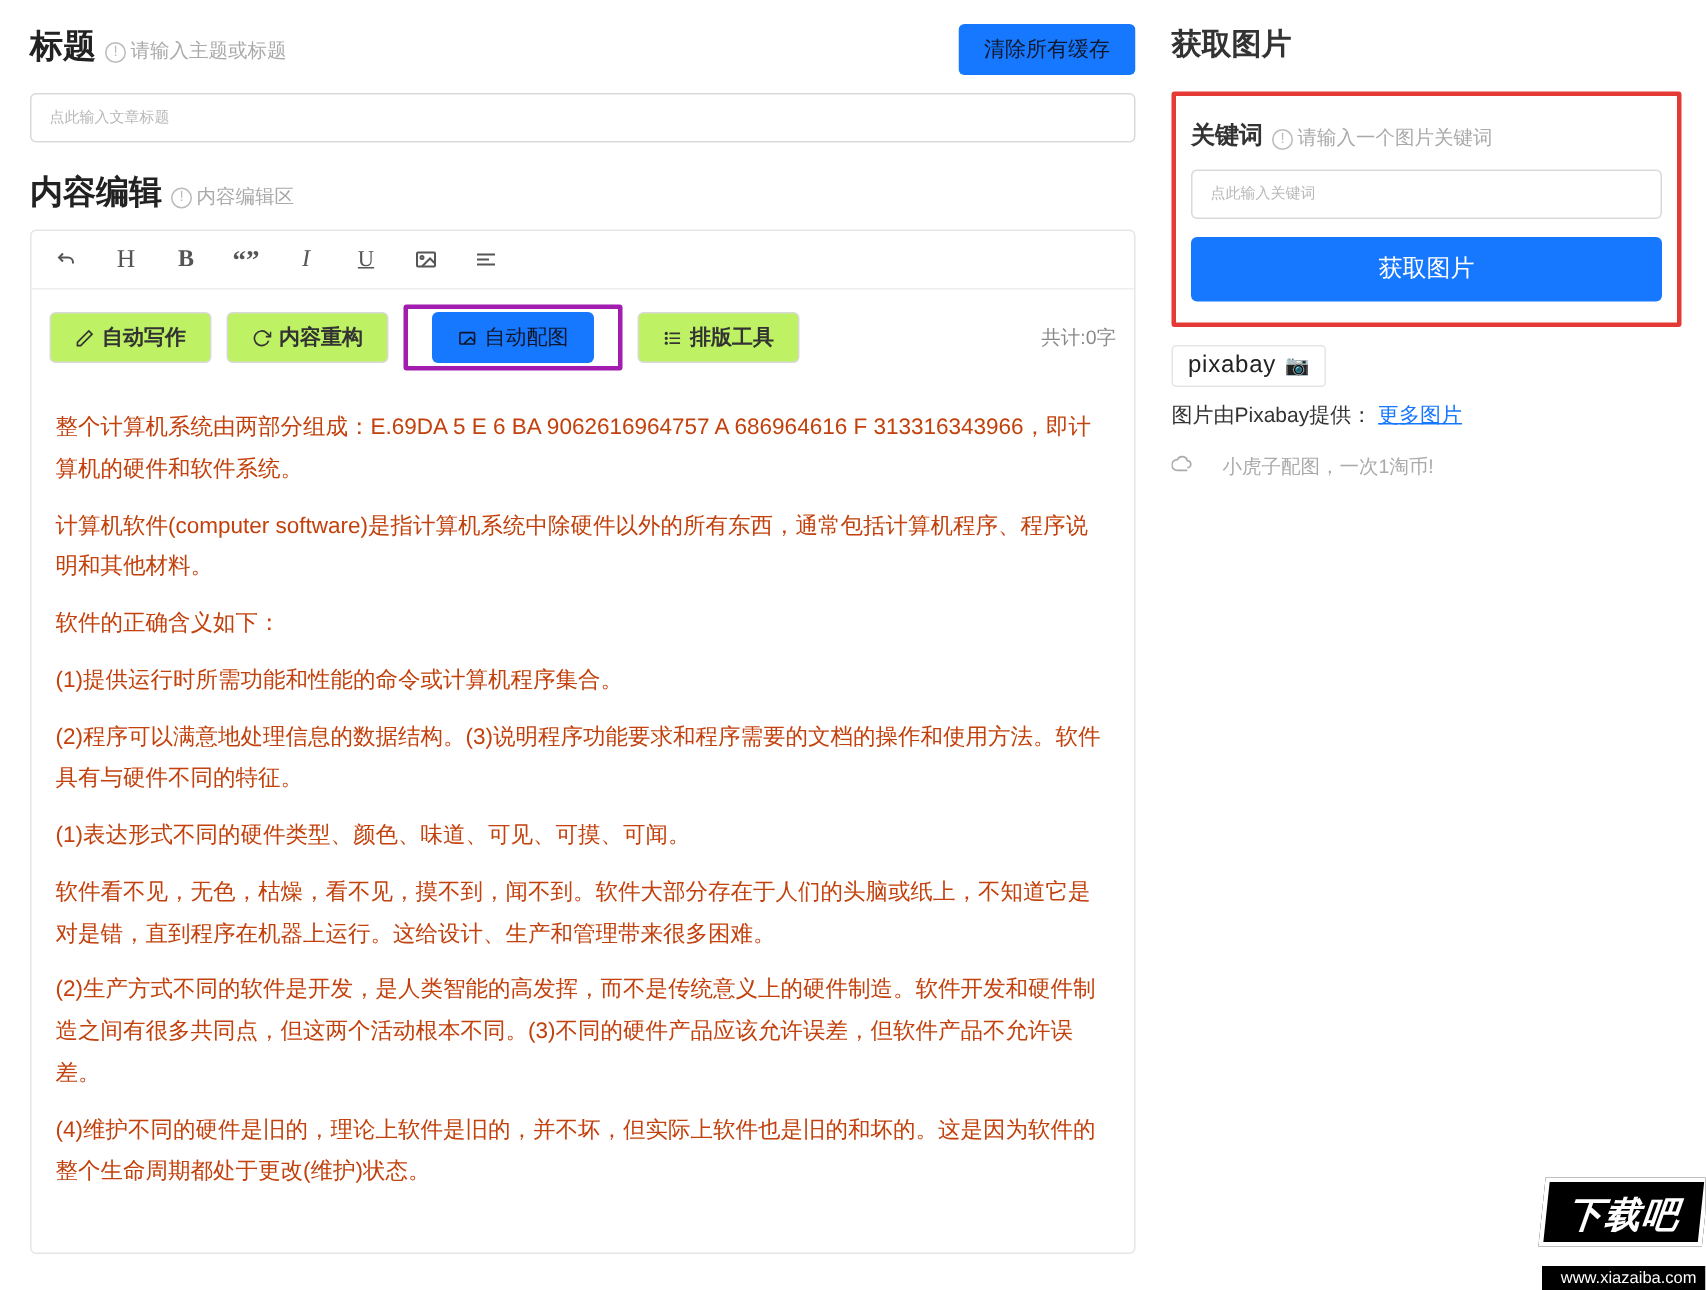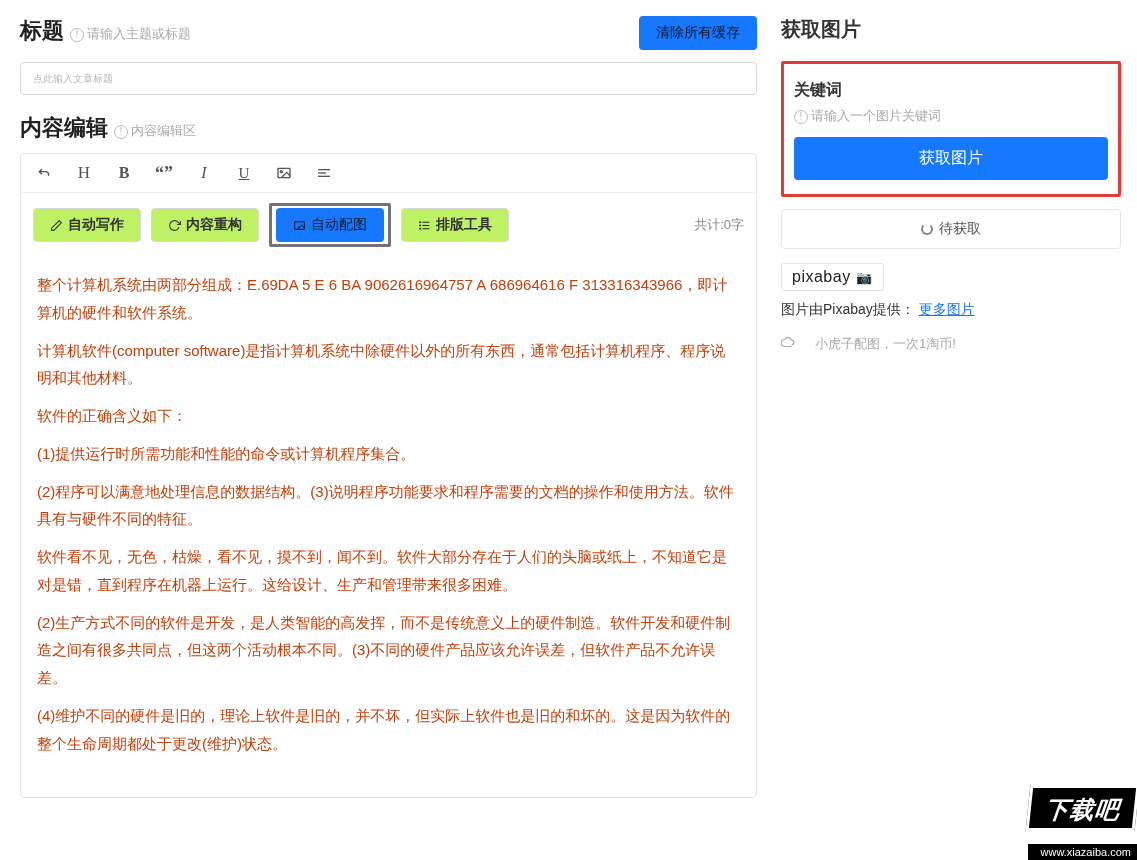--- a/index.html
+++ b/index.html
@@ -27,24 +27,24 @@
 .toolbar-row1 { display: flex; align-items: center; padding: 8px 12px; gap: 18px; border-bottom: 1px solid #eee; }
 .tb-btn { width: 22px; height: 22px; display: inline-flex; align-items: center; justify-content: center; color: #555; cursor: pointer; font-family: Georgia, serif; }
 .tb-btn svg { width: 16px; height: 16px; }
 
 .toolbar-row2 { display: flex; align-items: center; padding: 10px 12px; gap: 10px; }
 .right-info { margin-left: auto; font-size: 13px; color: #888; }
 
 .editor-body { padding: 14px 16px 30px 16px; font-size: 15px; line-height: 1.85; color: #c2410c; }
 .editor-body p { margin-bottom: 10px; }
 
-.highlight-red { border: 3px solid #737373; border-radius: 2px; padding: 2px 4px; display: inline-block; }
+.highlight-red { border: 3px solid #a21caf; border-radius: 2px; padding: 2px 16px; display: inline-block; }
 
 .side-panel-box { border: 3px solid #e53935; border-radius: 2px; padding: 16px 10px 14px 10px; margin-bottom: 12px; }
-.keyword-header { display: flex; align-items: flex-start; gap: 6px; margin-bottom: 12px; flex-direction: column; }
+.keyword-header { display: flex; align-items: flex-end; gap: 6px; margin-bottom: 12px; }
 .fetch-btn { display: block; width: 100%; background: #1677ff; color: #fff; border: none; border-radius: 4px; padding: 11px 0; font-size: 16px; margin-top: 12px; cursor: pointer; }
 
 .pending-row { border: 1px solid #e5e5e5; border-radius: 4px; padding: 10px; text-align: center; color: #555; font-size: 14px; margin-bottom: 14px; }
 .spinner { display: inline-block; width: 12px; height: 12px; border: 2px solid #888; border-top-color: transparent; border-radius: 50%; margin-right: 6px; vertical-align: -2px; }
 
 .pixabay-logo { display: inline-block; border: 1px solid #e5e5e5; border-radius: 3px; padding: 4px 10px; font-family: "Arial", sans-serif; font-weight: 400; color: #222; font-size: 16px; letter-spacing: 0.5px; margin-bottom: 10px; }
 .pixabay-logo .cam { font-size: 13px; margin-left: 2px; }
 
 .credit-line { font-size: 14px; color: #333; margin-bottom: 16px; }
 .credit-line a { color: #1677ff; text-decoration: underline; }
@@ -148,43 +148,42 @@
         </button>
         <span class="right-info">共计:0字</span>
       </div>
 
       <div class="editor-body">
         <p>整个计算机系统由两部分组成：E.69DA 5 E 6 BA 9062616964757 A 686964616 F 313316343966，即计算机的硬件和软件系统。</p>
         <p>计算机软件(computer software)是指计算机系统中除硬件以外的所有东西，通常包括计算机程序、程序说明和其他材料。</p>
         <p>软件的正确含义如下：</p>
         <p>(1)提供运行时所需功能和性能的命令或计算机程序集合。</p>
         <p>(2)程序可以满意地处理信息的数据结构。(3)说明程序功能要求和程序需要的文档的操作和使用方法。软件具有与硬件不同的特征。</p>
+        <p>(1)表达形式不同的硬件类型、颜色、味道、可见、可摸、可闻。</p>
         <p>软件看不见，无色，枯燥，看不见，摸不到，闻不到。软件大部分存在于人们的头脑或纸上，不知道它是对是错，直到程序在机器上运行。这给设计、生产和管理带来很多困难。</p>
         <p>(2)生产方式不同的软件是开发，是人类智能的高发挥，而不是传统意义上的硬件制造。软件开发和硬件制造之间有很多共同点，但这两个活动根本不同。(3)不同的硬件产品应该允许误差，但软件产品不允许误差。</p>
         <p>(4)维护不同的硬件是旧的，理论上软件是旧的，并不坏，但实际上软件也是旧的和坏的。这是因为软件的整个生命周期都处于更改(维护)状态。</p>
       </div>
     </div>
   </div>
 
   <div class="side-col">
     <div class="side-title">获取图片</div>
 
     <div class="side-panel-box">
       <div class="keyword-header">
         <span style="font-size:16px;font-weight:600;">关键词</span>
         <span class="hint">
           <span class="hint-icon">!</span><span>请输入一个图片关键词</span>
         </span>
       </div>
+      <input class="input" placeholder="点此输入关键词" style="">
       <button class="fetch-btn">获取图片</button>
     </div>
 
-    <div class="pending-row">
-      <span class="spinner"></span><span>待获取</span>
-    </div>
 
     <div class="pixabay-logo">
       <span>pixabay</span><span class="cam"> 📷</span>
     </div>
 
     <div class="credit-line">
       <span>图片由Pixabay提供：</span>
       <a href="#">更多图片</a>
     </div>
 

